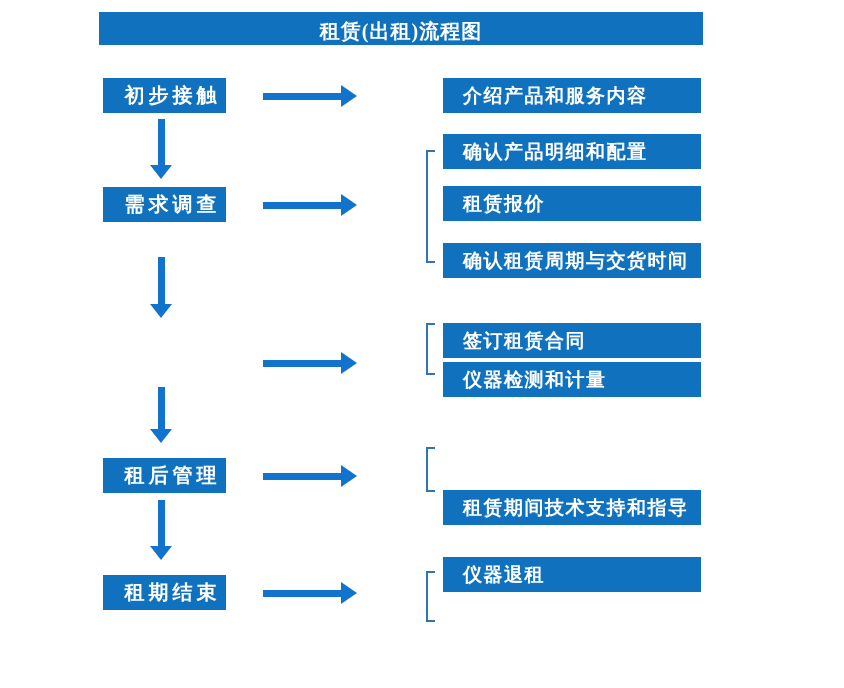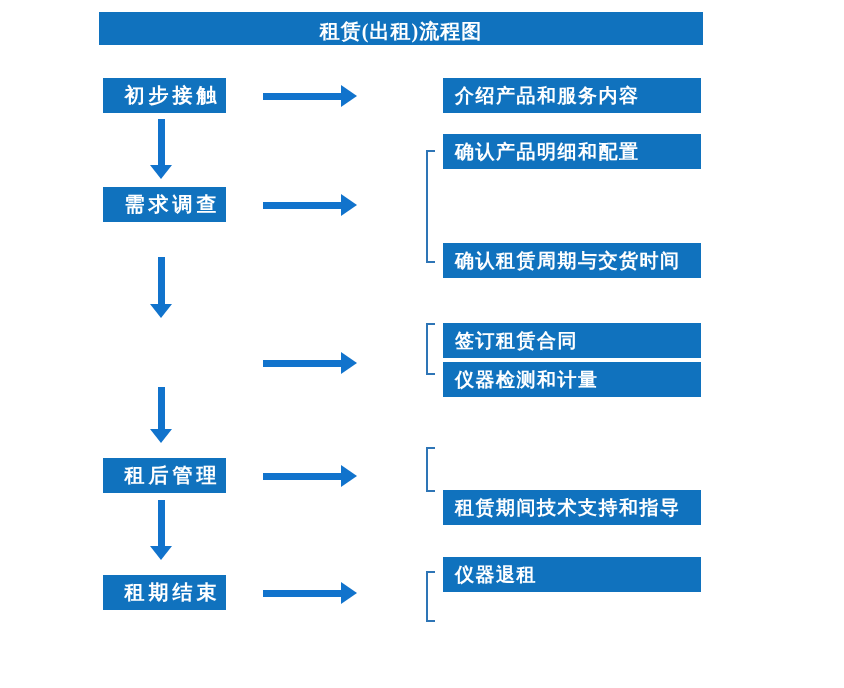--- a/index.html
+++ b/index.html
@@ -36,21 +36,21 @@
     font-size: 20px; font-weight: bold; letter-spacing: 4px;
     padding-left: 16px; box-sizing: border-box;
   }
   .output-box {
     position: absolute;
     left: 443px; width: 258px; height: 35px;
     background: var(--box-blue);
     color: var(--text-white);
     display: flex; align-items: center;
     font-size: 19px; font-weight: bold; letter-spacing: 1.5px;
-    padding-left: 12px; box-sizing: border-box;
+    padding-left: 20px; box-sizing: border-box;
     white-space: nowrap;
   }
   .h-arrow {
     position: absolute;
     left: 263px; width: 94px; height: 22px;
     display: flex; align-items: center;
   }
   .h-shaft { width: 78px; height: 7px; background: var(--arrow-blue); }
   .h-head {
     width: 0; height: 0;
@@ -88,20 +88,21 @@
     <span>租赁(出租)流程图</span>
   </div>
 
   <div class="stage-box" style="top:78px">初步接触</div>
   <div class="stage-box" style="top:187px">需求调查</div>
   <div class="stage-box" style="top:575px">租期结束</div>
   <div class="stage-box" style="top:458px">租后管理</div>
 
   <div class="output-box" style="top:78px">介绍产品和服务内容</div>
   <div class="output-box" style="top:134px">确认产品明细和配置</div>
+  <div class="output-box" style="top:186px">租赁报价</div>
   <div class="output-box" style="top:243px">确认租赁周期与交货时间</div>
   <div class="output-box" style="top:323px">签订租赁合同</div>
   <div class="output-box" style="top:362px">仪器检测和计量</div>
   <div class="output-box" style="top:490px">租赁期间技术支持和指导</div>
   <div class="output-box" style="top:557px">仪器退租</div>
 
   <div class="h-arrow" style="top:85px">
     <div class="h-shaft"></div>
     <div class="h-head"></div>
   </div>

